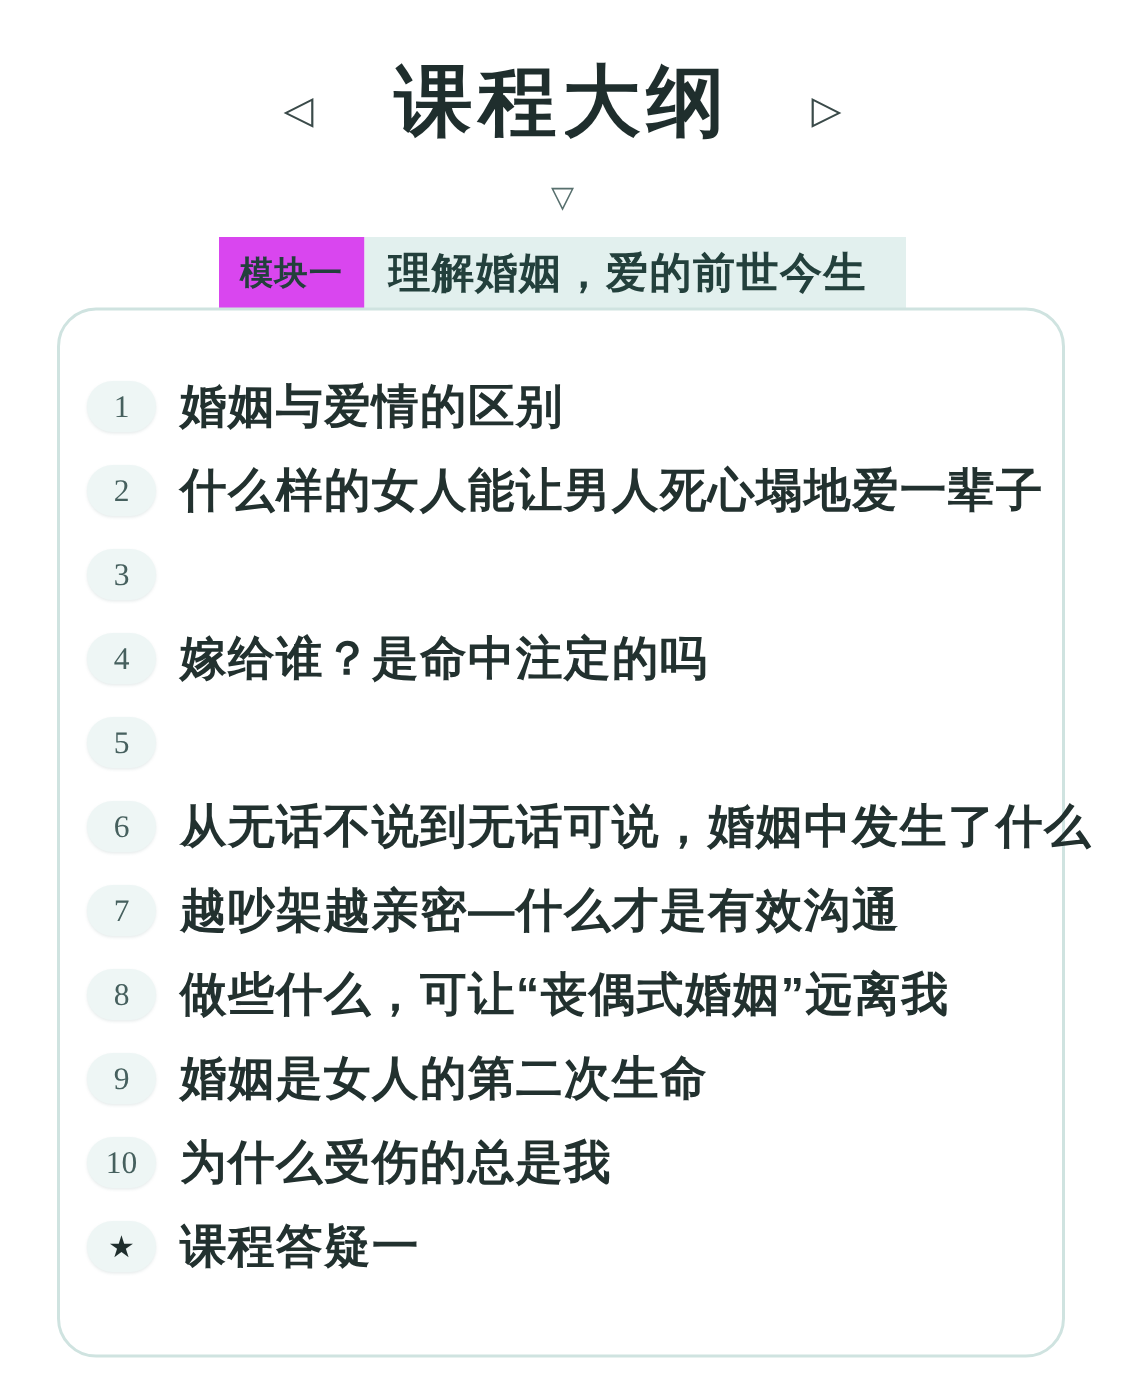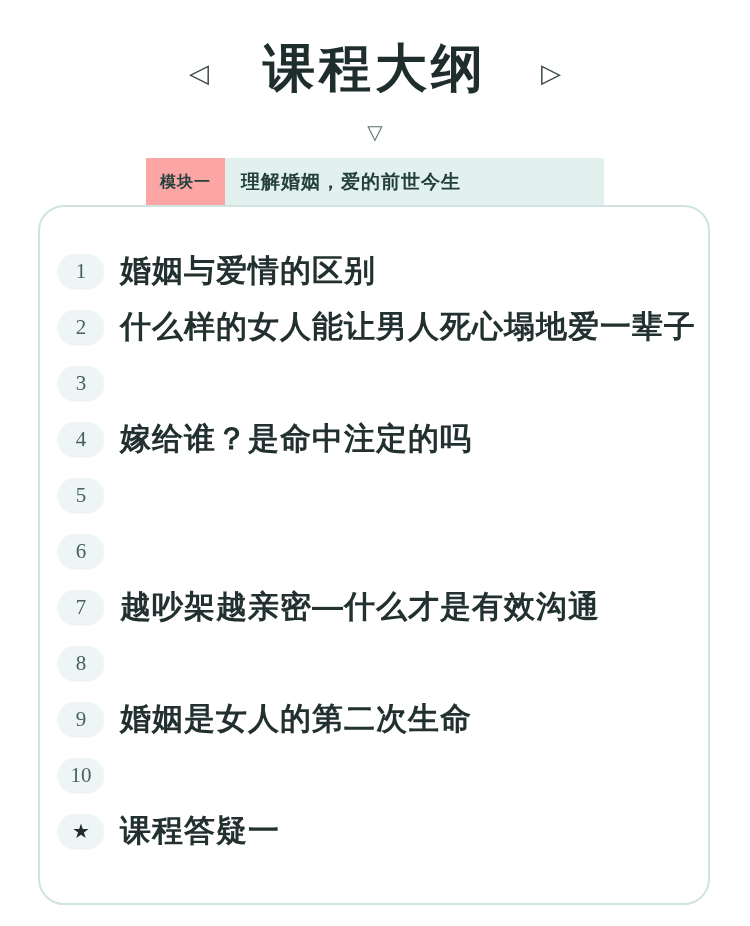--- a/index.html
+++ b/index.html
@@ -60,35 +60,35 @@
 
   
   .module-header {
     display: flex;
     align-items: stretch;
     margin: 18px 0 0 146px;
     width: 458px;
     height: 48px;
   }
   .module-tag {
-    background: #fca5a5;
+    background: #d946ef;
     color: #23403c;
-    font-size: 16px;
+    font-size: 22px;
     font-weight: 700;
     letter-spacing: 1px;
     display: flex;
     align-items: center;
     justify-content: center;
     padding: 0 14px;
     white-space: nowrap;
   }
   .module-name {
     background: #e2f0ee;
     color: #23403c;
-    font-size: 19px;
+    font-size: 28px;
     font-weight: 700;
     letter-spacing: 1px;
     display: flex;
     align-items: center;
     padding: 0 16px;
     flex: 1;
     white-space: nowrap;
   }
 
   
@@ -175,32 +175,35 @@
   </div>
   <div class="row">
     <span class="num">4</span>
     <span class="row-text">嫁给谁？是命中注定的吗</span>
   </div>
   <div class="row">
     <span class="num">5</span>
   </div>
   <div class="row">
     <span class="num">6</span>
+    <span class="row-text">从无话不说到无话可说，婚姻中发生了什么</span>
   </div>
   <div class="row">
     <span class="num">7</span>
     <span class="row-text">越吵架越亲密—什么才是有效沟通</span>
   </div>
   <div class="row">
     <span class="num">8</span>
+    <span class="row-text">做些什么，可让“丧偶式婚姻”远离我</span>
   </div>
   <div class="row">
     <span class="num">9</span>
     <span class="row-text">婚姻是女人的第二次生命</span>
   </div>
   <div class="row">
     <span class="num">10</span>
+    <span class="row-text">为什么受伤的总是我</span>
   </div>
   <div class="row">
     <span class="num star">★</span>
     <span class="row-text">课程答疑一</span>
   </div>
 </div>
 
 </body></html>

